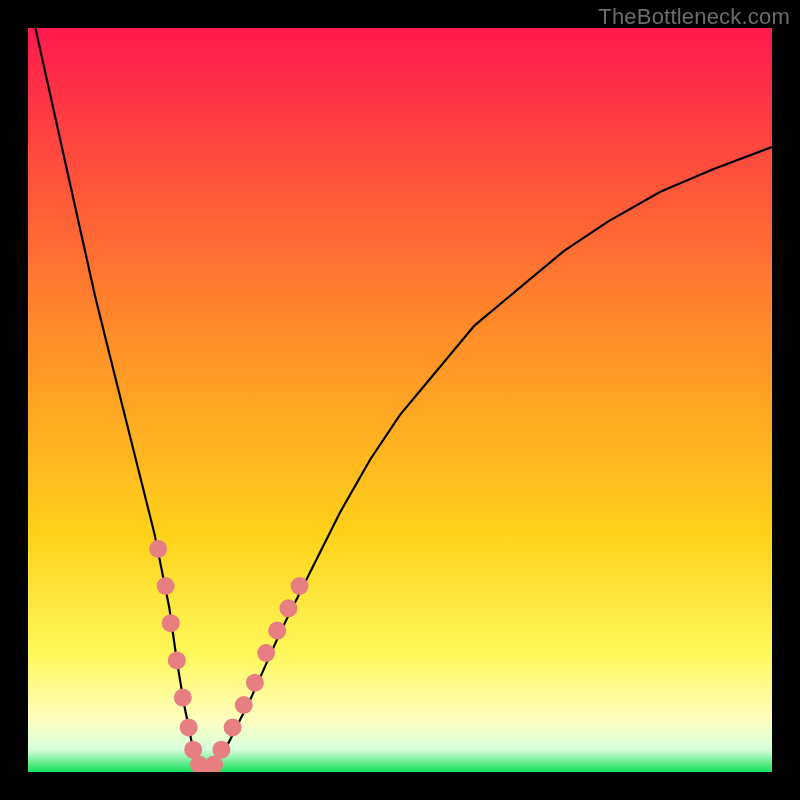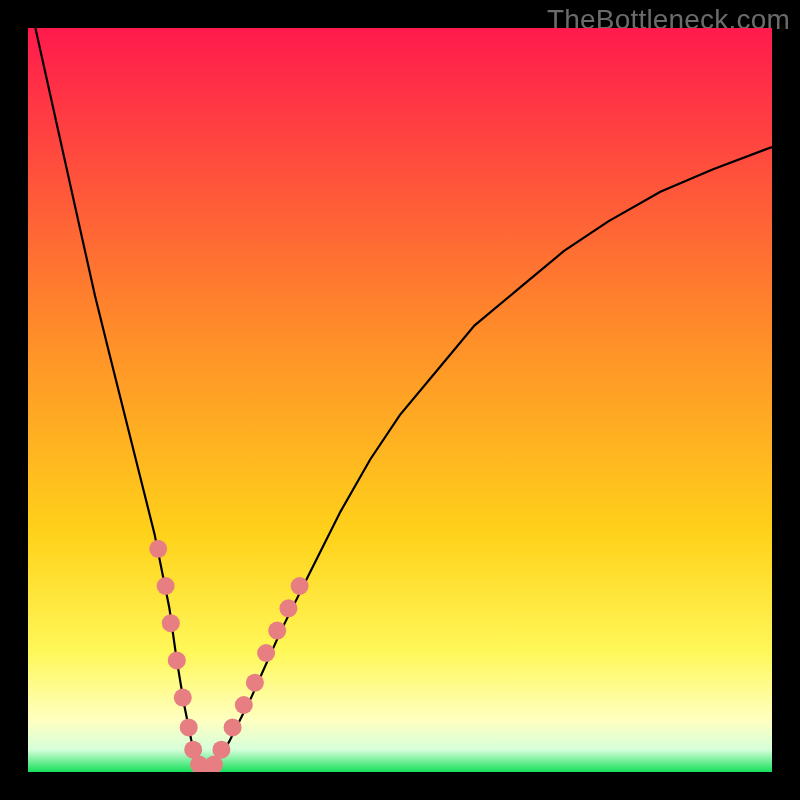--- a/index.html
+++ b/index.html
@@ -23,21 +23,21 @@
     left: 28px;
     top: 28px;
     width: 744px;
     height: 744px;
   }
   .watermark {
     position: absolute;
     top: 4px;
     right: 10px;
     color: #6b6b6b;
-    font-size: 28px;
+    font-size: 22px;
     font-weight: 500;
     letter-spacing: 0.2px;
     user-select: none;
   }
 </style>
 </head>
 <body>
 
 <div class="frame">
   <div class="watermark">TheBottleneck.com</div>

